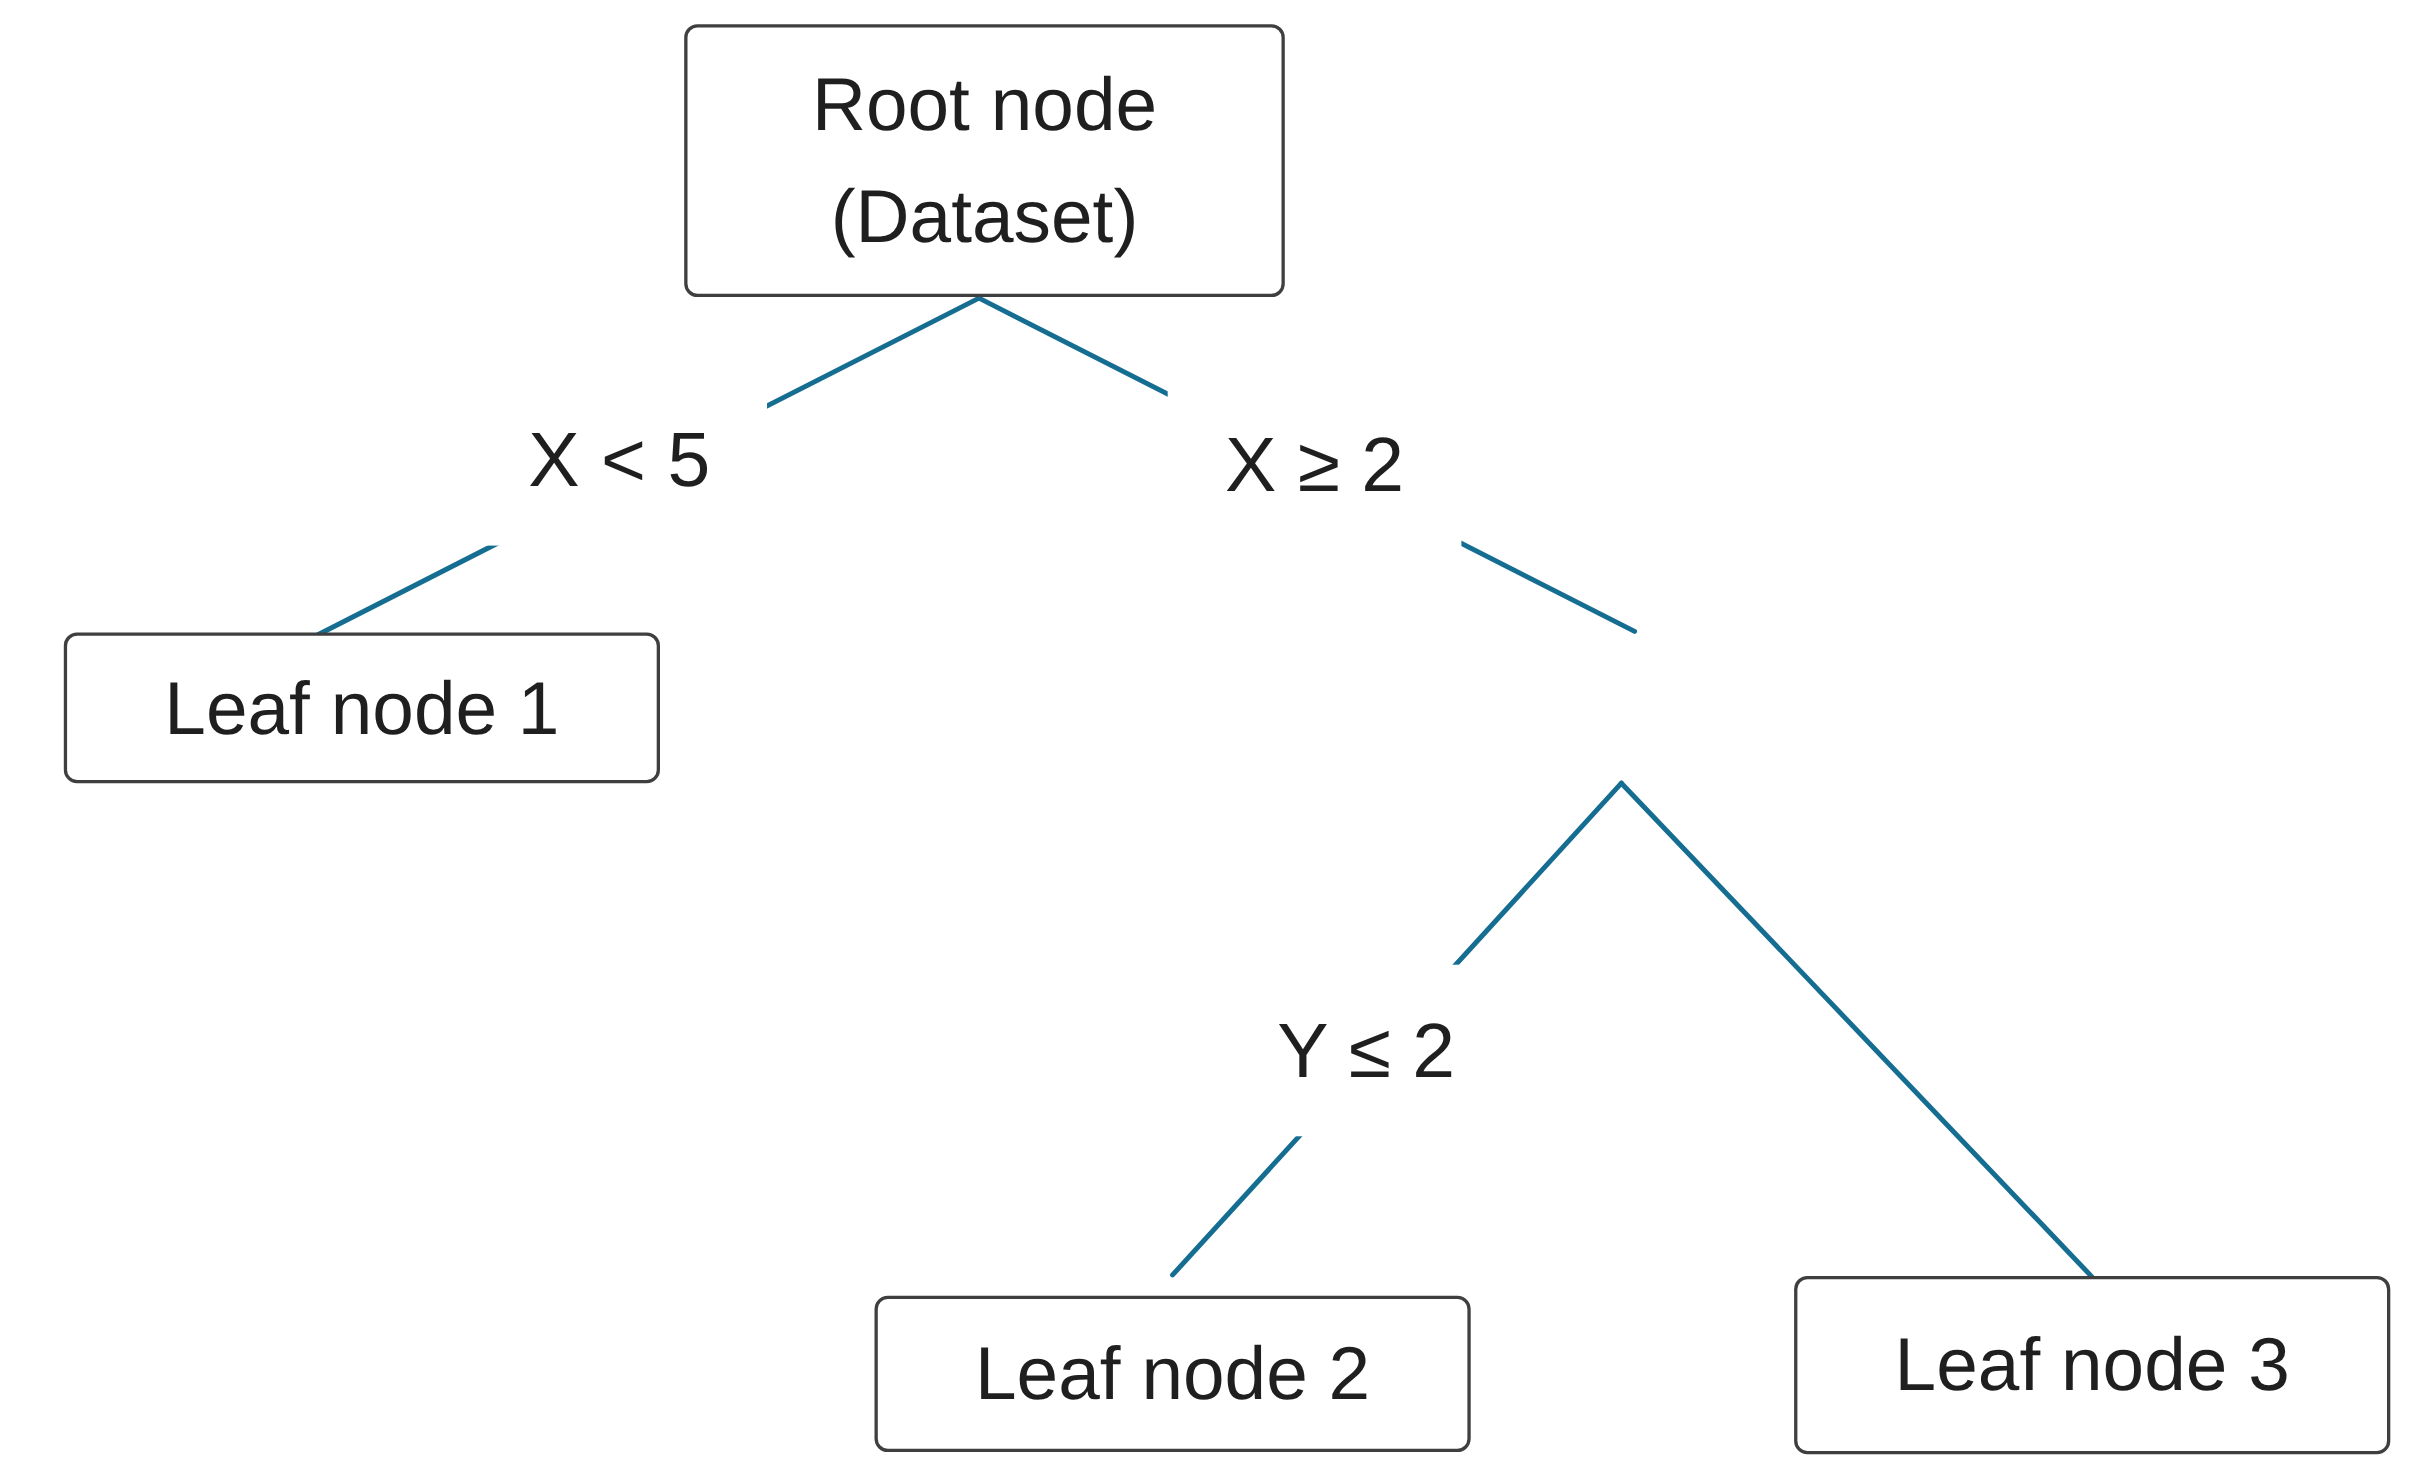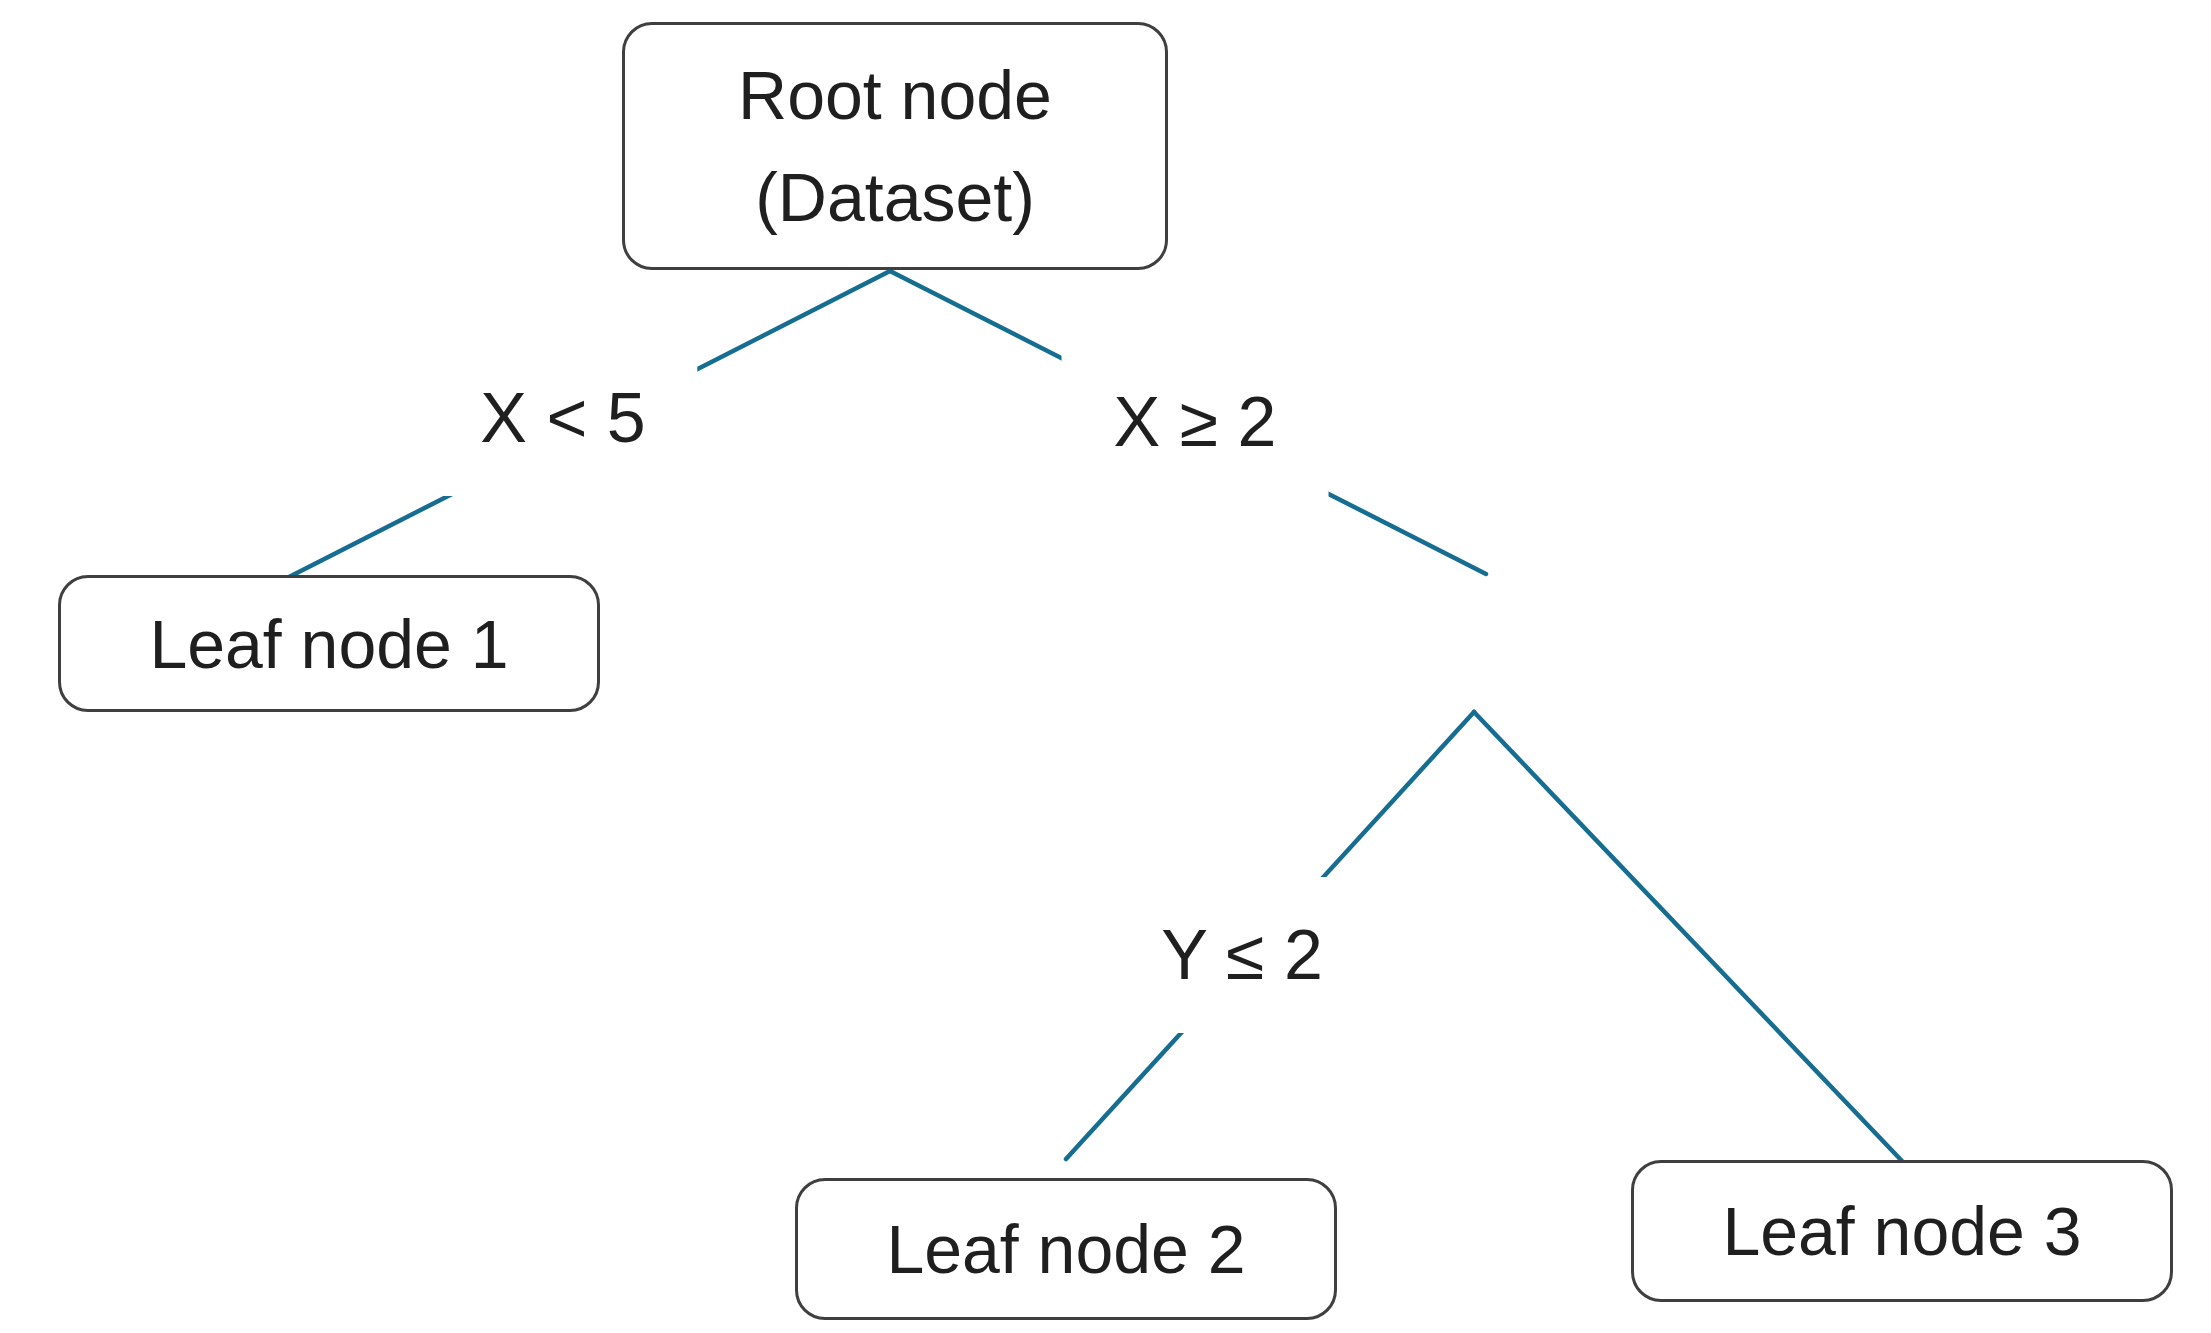--- a/index.html
+++ b/index.html
@@ -26,35 +26,35 @@
   .edges line{
     stroke:var(--edge-color);
     stroke-width:4.5;
     stroke-linecap:round;
   }
   .node{
     position:absolute;
     box-sizing:border-box;
     background:var(--bg-color);
     border:3.5px solid var(--border-color);
-    border-radius:30px;
+    border-radius:12px;
     display:flex;
     flex-direction:column;
     align-items:center;
     justify-content:center;
     font-size:68px;
     line-height:1.5;
     color:var(--text-color);
     white-space:nowrap;
   }
   .node-root{left:622px;top:22px;width:546px;height:248px;}
   .node-leaf1{left:18px;top:575px;width:542px;height:137px;margin-left:40px;}
   .node-internal{left:1200px;top:572px;width:548px;height:141px;}
   .node-leaf2{left:795px;top:1158px;width:542px;height:142px;margin-top:20px;}
-  .node-leaf3{left:1631px;top:1160px;width:542px;height:142px;}
+  .node-leaf3{left:1631px;top:1160px;width:542px;height:162px;}
   .edge-label{
     position:absolute;
     transform:translate(-50%,-50%);
     background:var(--bg-color);
     padding:38px 52px;
     font-size:70px;
     color:var(--text-color);
     white-space:nowrap;
   }
   .el-1{left:563px;top:418px;}

